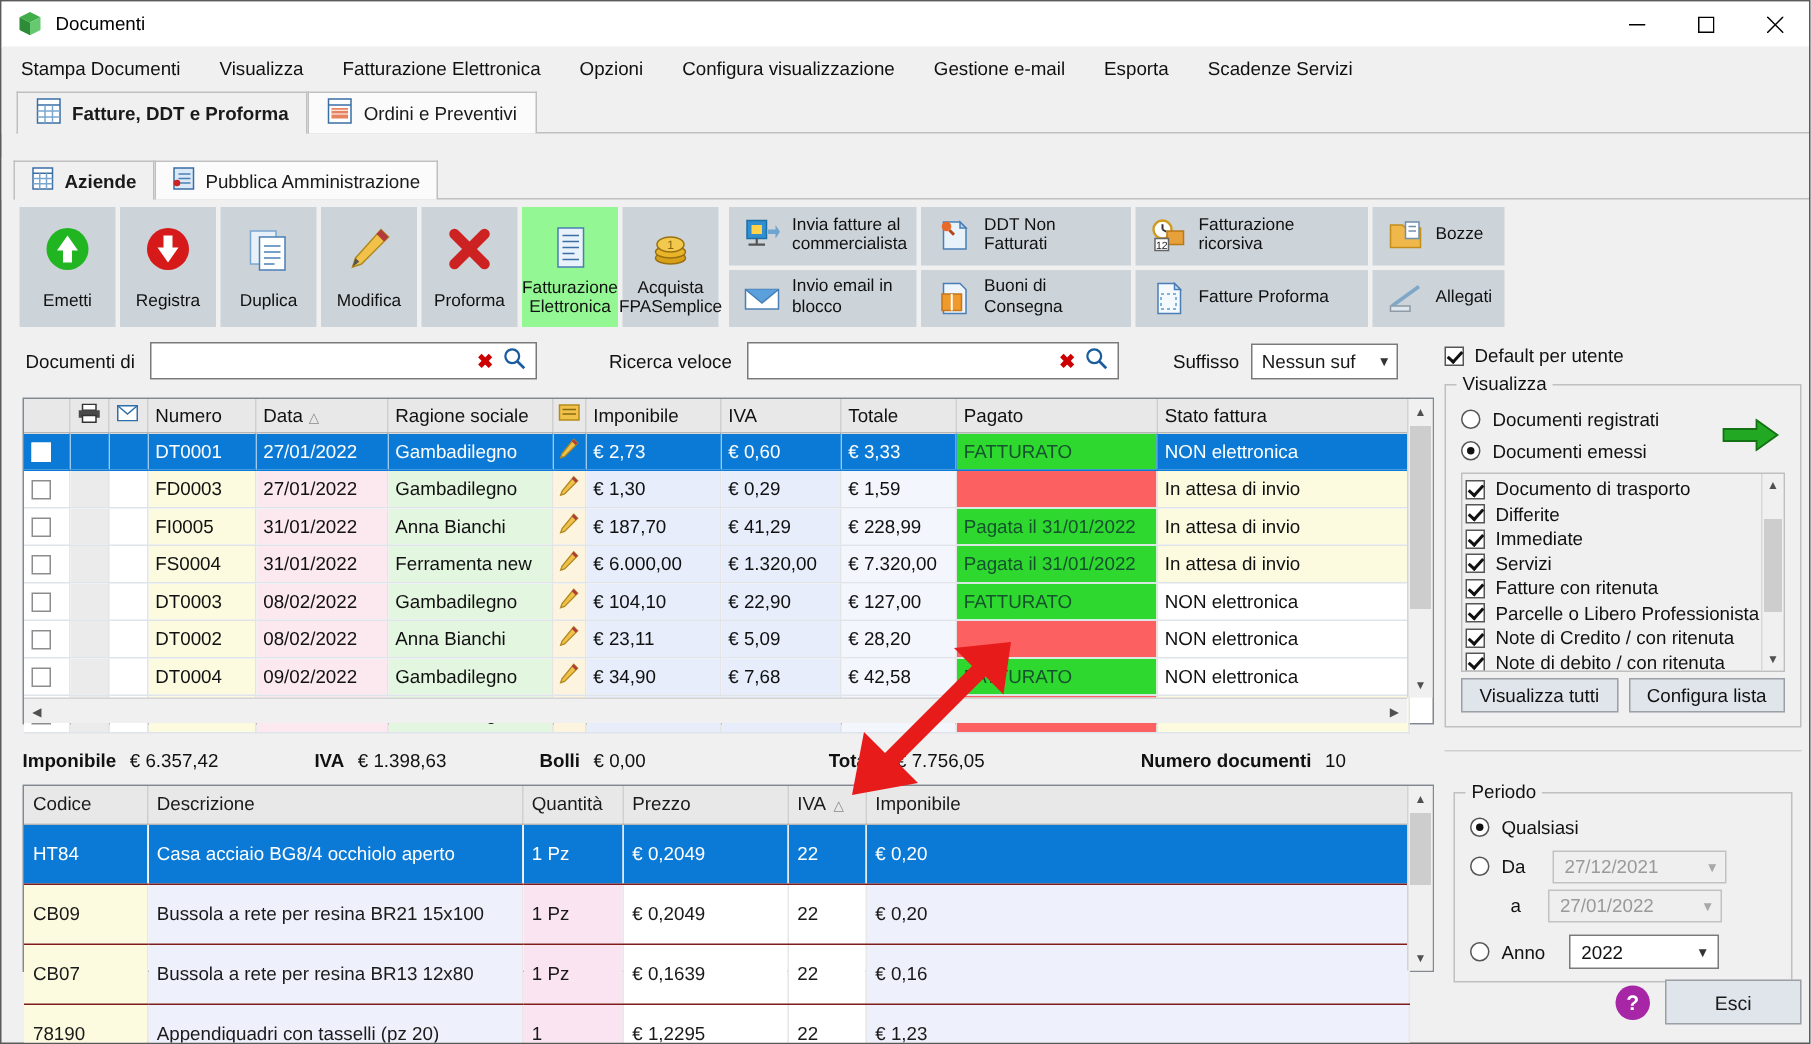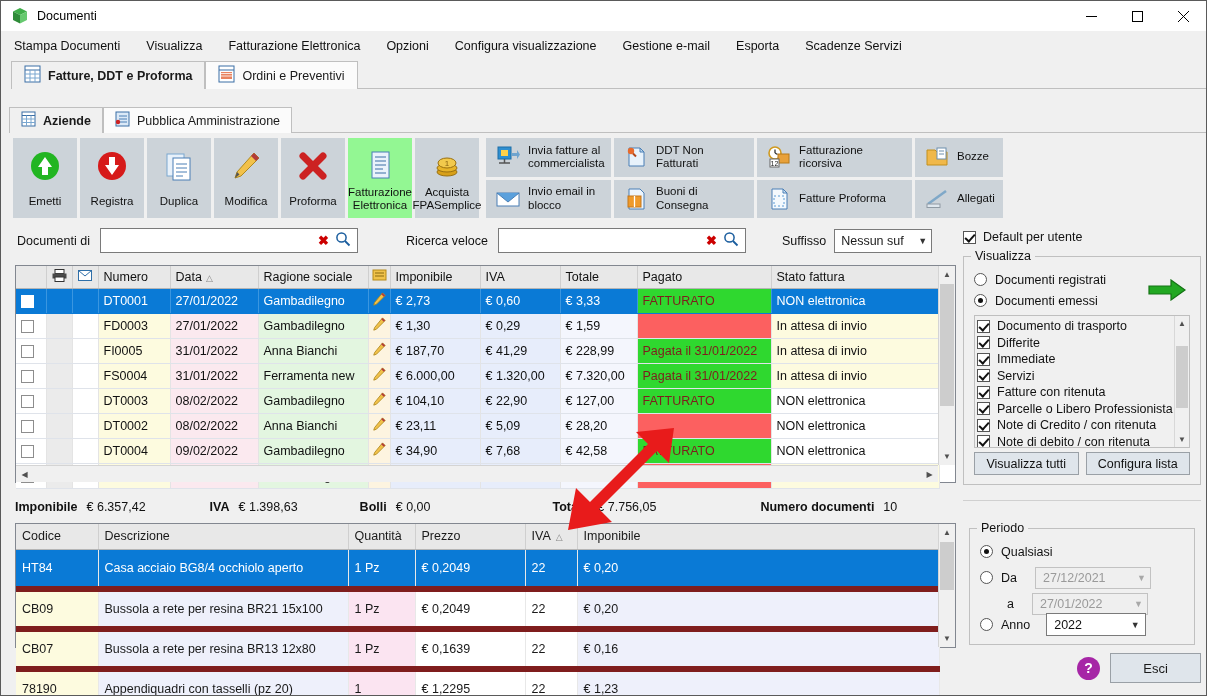--- a/index.html
+++ b/index.html
@@ -110,21 +110,21 @@
   .c-imp   { width:90px; background:#e7edfb; text-align:left; }
   .c-iva   { width:80px; background:#e7edfb; }
   .c-tot   { width:77px; background:#f4f6fd; }
   .c-pag   { width:134px; padding:0 !important; }
   .c-sta   { width:168px; }
   .chkbox { width:13px; height:13px; border:1px solid #8d8d8d; background:#fff;
             display:inline-block; vertical-align:middle; }
   tr.sel .chkbox { border-color:#fff; }
   .pill { display:block; height:24px; line-height:24px; padding:0 5px;
           font-size:12.5px; overflow:hidden; white-space:nowrap; }
-  .pg-green { background:#2fd82f; color:#7f1d1d; }
+  .pg-green { background:#2fd82f; color:#14532d; }
   .pg-red   { background:#fc6060; }
   .st-yellow { background:#fdfbdf; }
   .st-white  { background:#ffffff; }
 
   .vscroll { position:absolute; right:0; top:0; width:17px; bottom:17px;
              background:#f0f0f0; border-left:1px solid #d4d4d4; }
   .vsb-arrow { height:17px; display:flex; align-items:center; justify-content:center;
                font-size:8px; color:#505050; }
   .vsb-thumb { position:absolute; left:1px; right:1px; background:#cdcdcd; }
   .hscroll { position:absolute; left:0; right:17px; bottom:0; height:17px;
@@ -139,21 +139,21 @@
   .totals .tv { margin-left:9px; }
 
   
   .detwrap { position:absolute; left:14px; top:522px; width:941px; height:125px;
              border:1px solid #828790; background:#fff; }
   table.det { border-collapse:collapse; table-layout:fixed; width:924px; }
   table.det th { background:#e8e8e8; font-weight:normal; font-size:12.5px;
                  text-align:left; padding:3px 6px; height:25px;
                  border-right:1px solid #cfcfcf; border-bottom:1px solid #b5b5b5; }
   table.det td { font-size:12.5px; padding:2px 6px; height:40px;
-                 border-bottom:6px solid #7f1d1d; border-right:1px solid #e8e8e8;
+                 border-bottom:1px solid #7f1d1d; border-right:1px solid #e8e8e8;
                  white-space:nowrap; overflow:hidden; }
   .d-cod { width:82px; background:#fdfbdf; }
   .d-des { width:250px; background:#eef0fb; }
   .d-qta { width:67px; background:#fbe4f1; }
   .d-prz { width:110px; background:#ffffff; }
   .d-iva { width:52px; background:#ffffff; }
   .d-imp { width:auto;  background:#eef0fb; }
 
   
   .rpanel { position:absolute; left:962px; top:226px; width:238px; }
@@ -877,21 +877,21 @@
         <span class="sp">▼</span>
       </span>
     </div>
     <div class="radline" style="margin-top:5px; padding-left:27px;">
       <span>a</span>
       <span class="dtfield" style="margin-left:10px;">
         <span>27/01/2022</span>
         <span class="sp">▼</span>
       </span>
     </div>
-    <div class="radline" style="margin-top:0;">
+    <div class="radline" style="margin-top:10px;">
       <span class="rad"></span>
       <span>Anno</span>
       <span class="yrcombo" style="margin-left:8px;">
         <span>2022</span>
         <span class="sp">▼</span>
       </span>
     </div>
   </div>
 
   <div class="bottombar">

